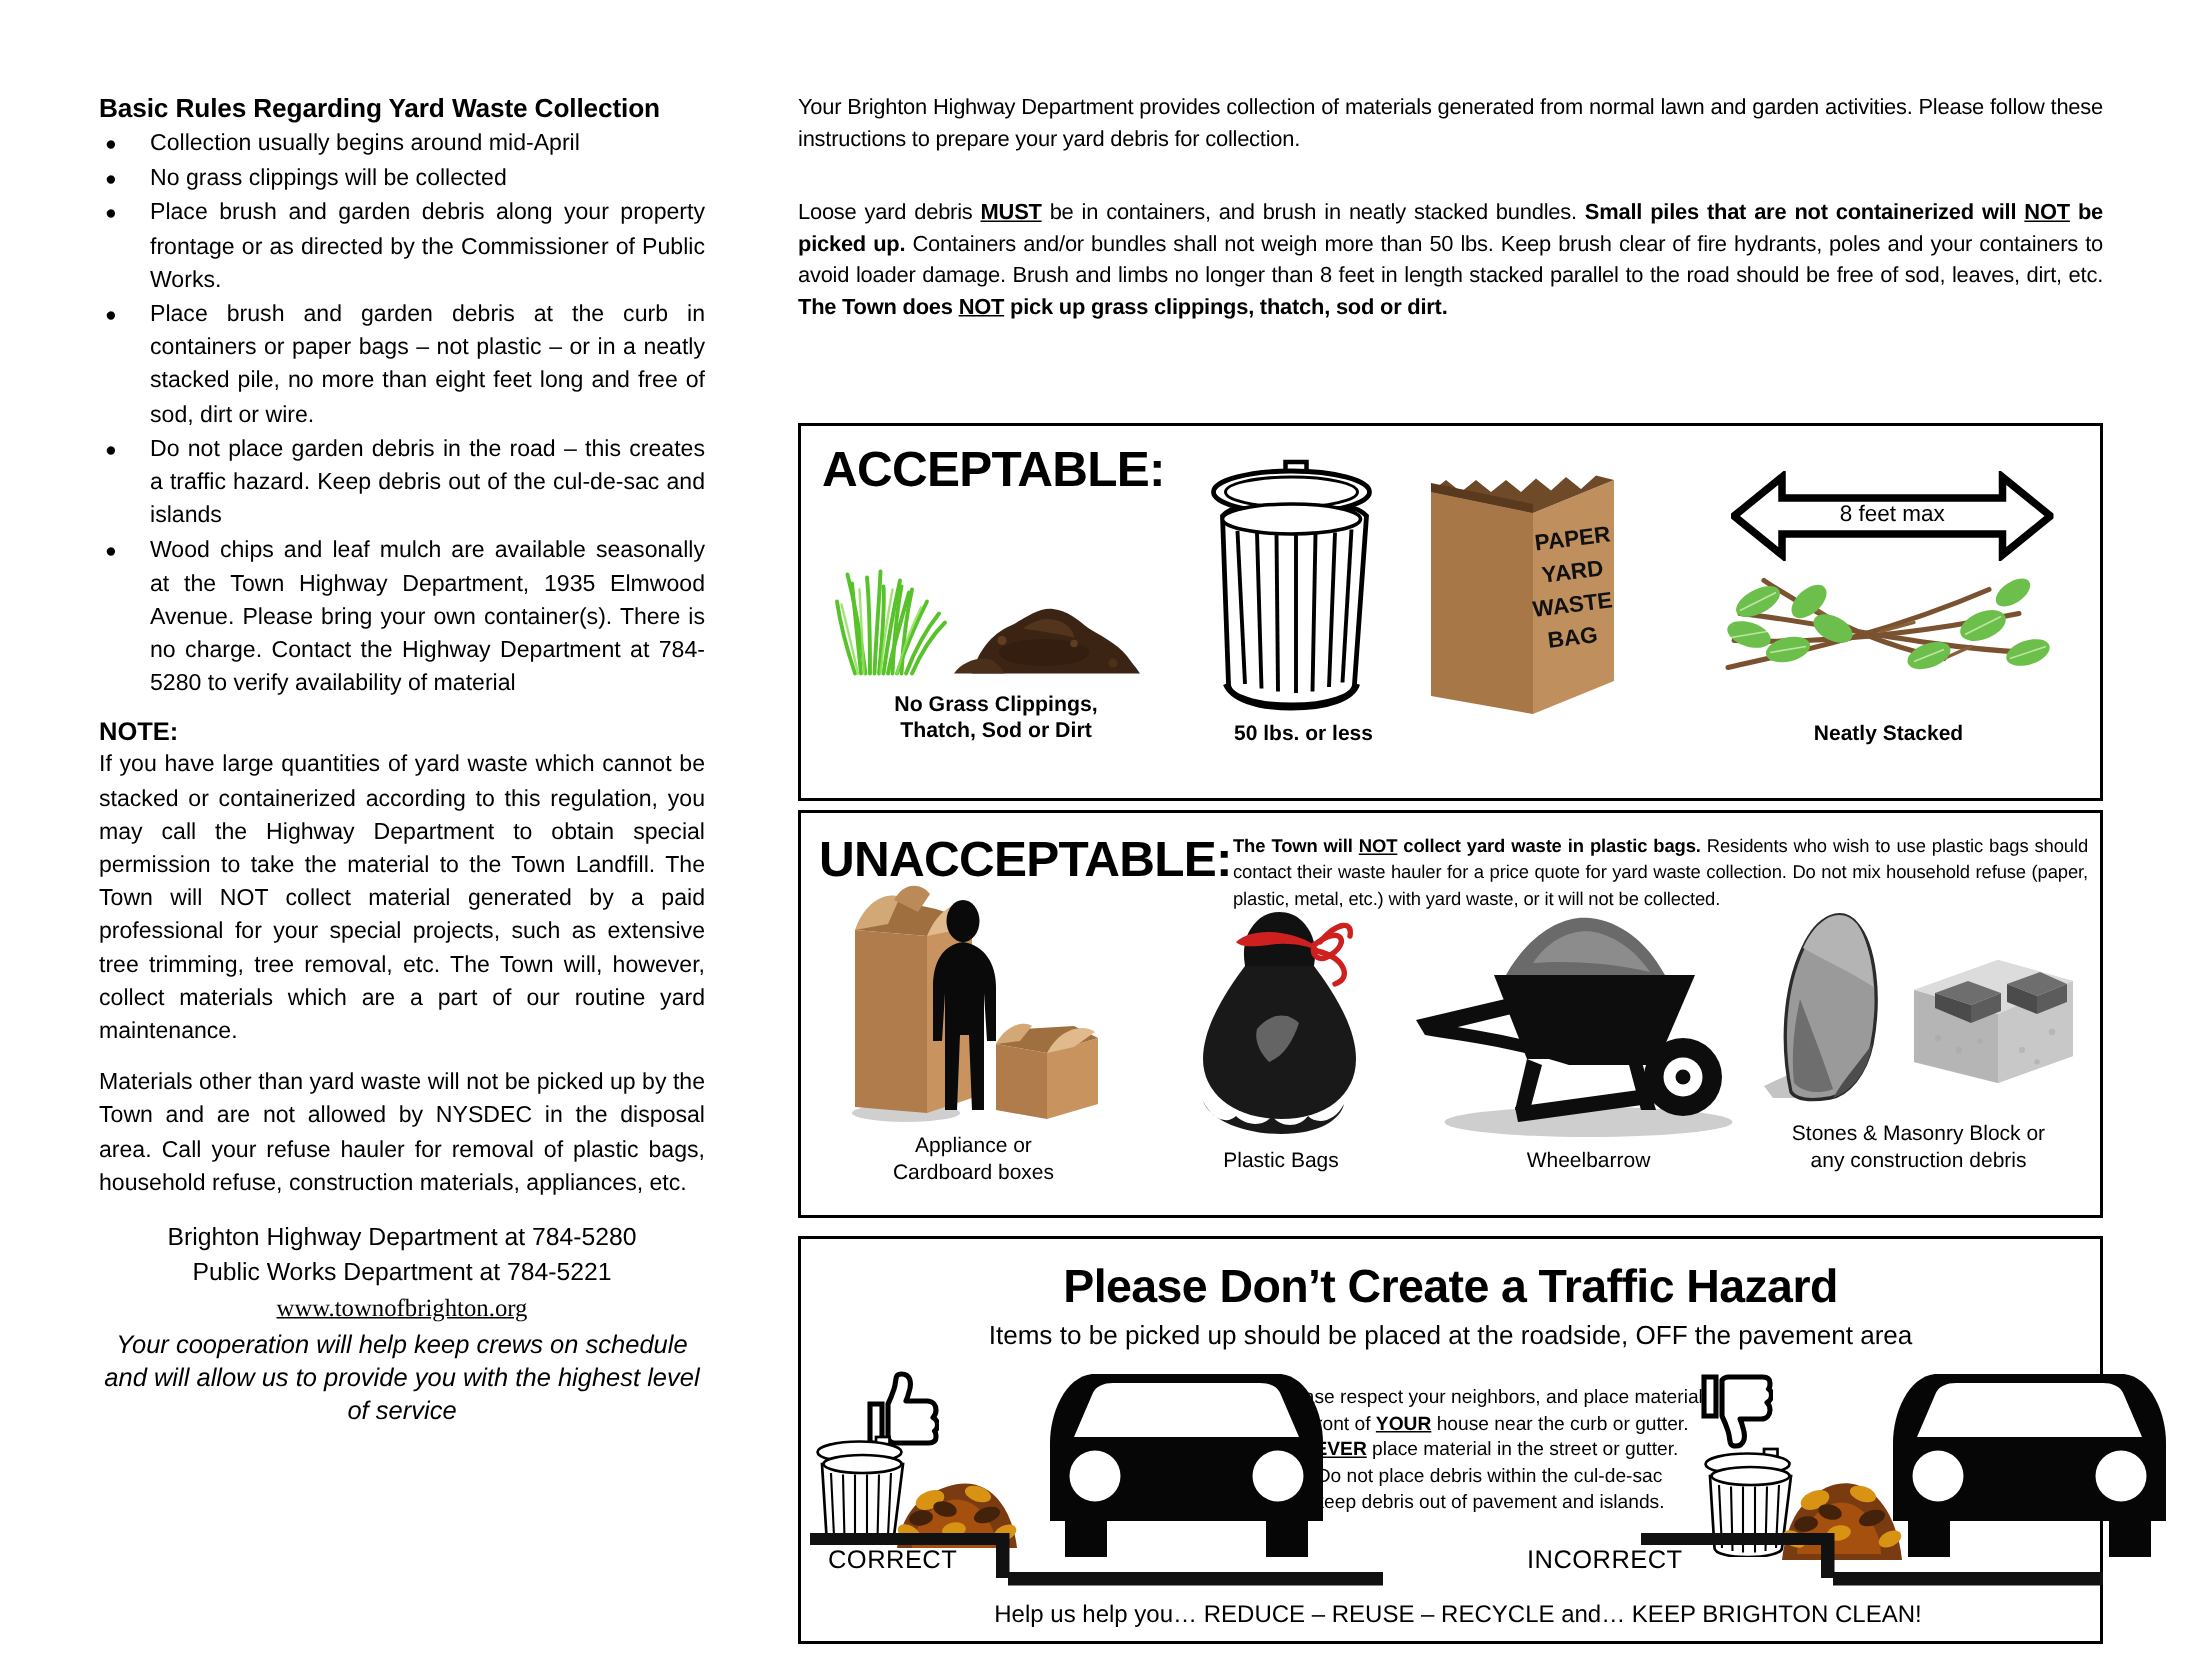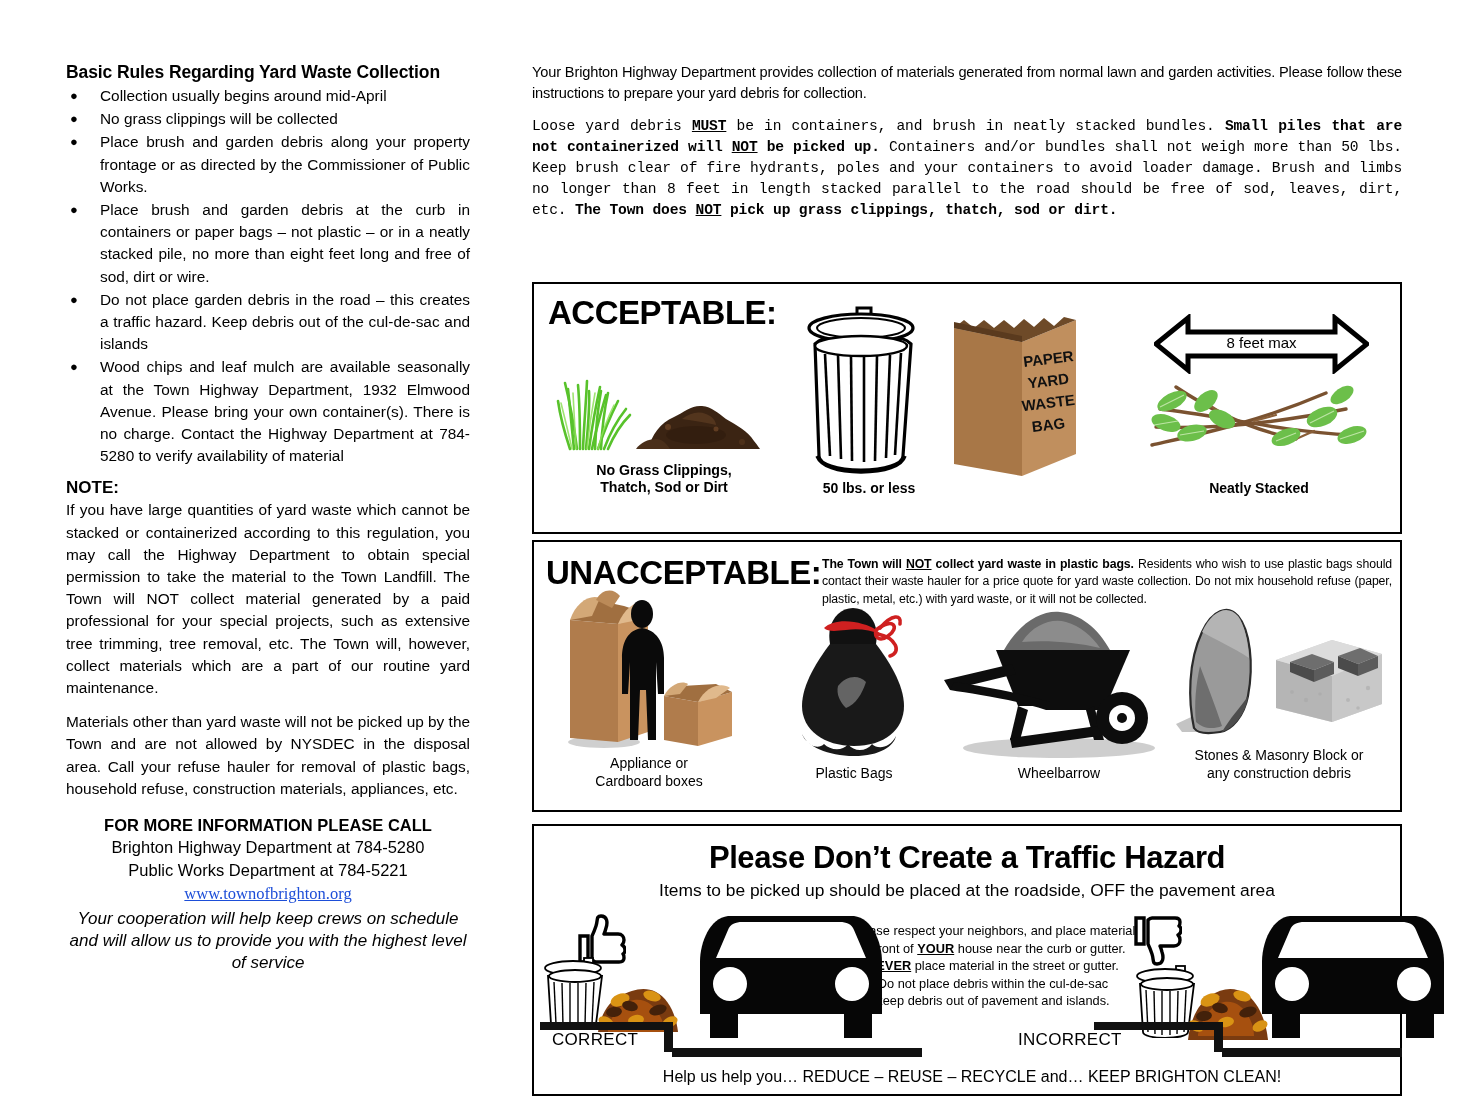--- a/index.html
+++ b/index.html
@@ -29,35 +29,35 @@
   .note-head{
     font-weight:bold;font-size:17px;margin:11px 0 1px 0;
   }
   .body-p{
     font-size:15.4px;line-height:22.2px;text-align:justify;margin:0 0 12px 0;
   }
   .contact-block{margin-top:14px;text-align:center;}
   .contact-head{font-weight:bold;font-size:16.5px;line-height:22px;}
   .contact-line{font-size:16.5px;line-height:23px;}
   .contact-url{
-    font-size:16.5px;line-height:24px;color:#1d4ed8;
+    font-size:16.5px;line-height:24px;color:#000000;
     text-decoration:underline;font-family:"Liberation Serif",serif;
     display:block;
   }
   .contact-italic{
     font-style:italic;font-size:17px;line-height:22px;margin-top:2px;
   }
 
   
   .right-col{position:absolute;left:532px;top:62px;width:870px;}
   .intro-p{
     font-size:14.6px;line-height:21px;text-align:justify;margin:0;
     letter-spacing:-.15px;
   }
-  .intro-p.second{margin-top:12px;font-family:Liberation Mono, monospace;}
+  .intro-p.second{margin-top:28px;}
   .u{text-decoration:underline;}
   .b{font-weight:bold;}
 
   
   .panel{
     position:absolute;left:532px;border:2.6px solid #000;background:#fff;
     box-sizing:border-box;
     margin-top:32px;
   }
   #panel-acceptable{top:250px;width:870px;height:252px;}
@@ -116,29 +116,28 @@
   <div class="left-col">
 
     <div class="lc-title">Basic Rules Regarding Yard Waste Collection</div>
 
     <ul class="rules">
       <li><span class="bullet">●</span><span>Collection usually begins around mid-April</span></li>
       <li><span class="bullet">●</span><span>No grass clippings will be collected</span></li>
       <li><span class="bullet">●</span><span>Place brush and garden debris along your property frontage or as directed by the Commissioner of Public Works.</span></li>
       <li><span class="bullet">●</span><span>Place brush and garden debris at the curb in containers or paper bags – not plastic – or in a neatly stacked pile, no more than eight feet long and free of sod, dirt or wire.</span></li>
       <li><span class="bullet">●</span><span>Do not place garden debris in the road – this creates a traffic hazard.  Keep debris out of the cul-de-sac and islands</span></li>
-      <li><span class="bullet">●</span><span>Wood chips and leaf mulch are available seasonally at the Town Highway Department, 1932 Elmwood Avenue.  Please bring your own container(s).  There is no charge.  Contact the Highway Department at 784-5280 to verify availability of material</span></li>
+      <li><span class="bullet">●</span><span>Wood chips and leaf mulch are available seasonally at the Town Highway Department, 1935 Elmwood Avenue.  Please bring your own container(s).  There is no charge.  Contact the Highway Department at 784-5280 to verify availability of material</span></li>
     </ul>
 
     <div class="note-head">NOTE:</div>
     <p class="body-p">If you have large quantities of yard waste which cannot be stacked or containerized according to this regulation, you may call the Highway Department to obtain special permission to take the material to the Town Landfill.  The Town will NOT collect material generated by a paid professional for your special projects, such as extensive tree trimming, tree removal, etc.   The Town will, however, collect materials which are a part of our routine yard maintenance.</p>
     <p class="body-p">Materials other than yard waste will not be picked up by the Town and are not allowed by NYSDEC in the disposal area.  Call your refuse hauler for removal of plastic bags, household refuse, construction materials, appliances, etc.</p>
 
     <div class="contact-block">
-      <div class="contact-head">FOR MORE INFORMATION PLEASE CALL</div>
       <div class="contact-line">Brighton Highway Department at 784-5280</div>
       <div class="contact-line">Public Works Department at 784-5221</div>
       <a class="contact-url" href="#">www.townofbrighton.org</a>
       <div class="contact-italic">Your cooperation will help keep crews on schedule and will allow us to provide you with the highest level of service</div>
     </div>
   </div>
 
   <div class="right-col">
     <p class="intro-p">Your Brighton Highway Department provides collection of materials generated from normal lawn and garden activities.  Please follow these instructions to prepare your yard debris for collection.</p>
     <p class="intro-p second"><span>Loose yard debris </span><span class="b u">MUST</span><span> be in containers, and brush in neatly stacked bundles.  </span><span class="b">Small piles that are not containerized will </span><span class="b u">NOT</span><span class="b"> be picked up.</span><span>  Containers and/or bundles shall not weigh more than 50 lbs.  Keep brush clear of fire hydrants, poles and your containers to avoid loader damage.  Brush and limbs no longer than 8 feet in length stacked parallel to the road should be free of sod, leaves, dirt, etc.  </span><span class="b">The Town does </span><span class="b u">NOT</span><span class="b"> pick up grass clippings, thatch, sod or dirt.</span></p>

